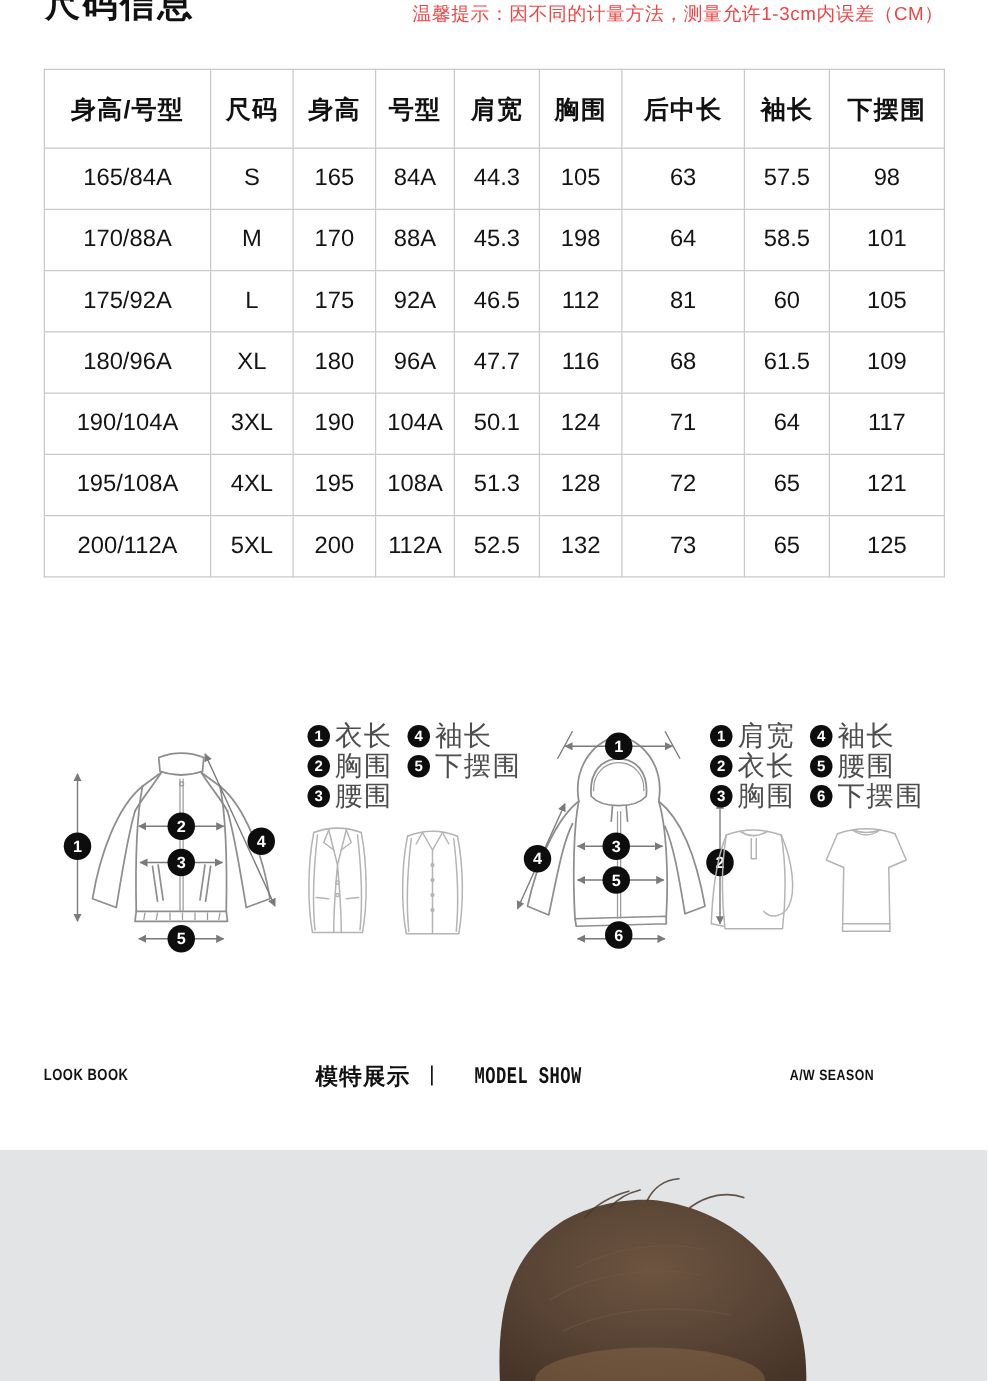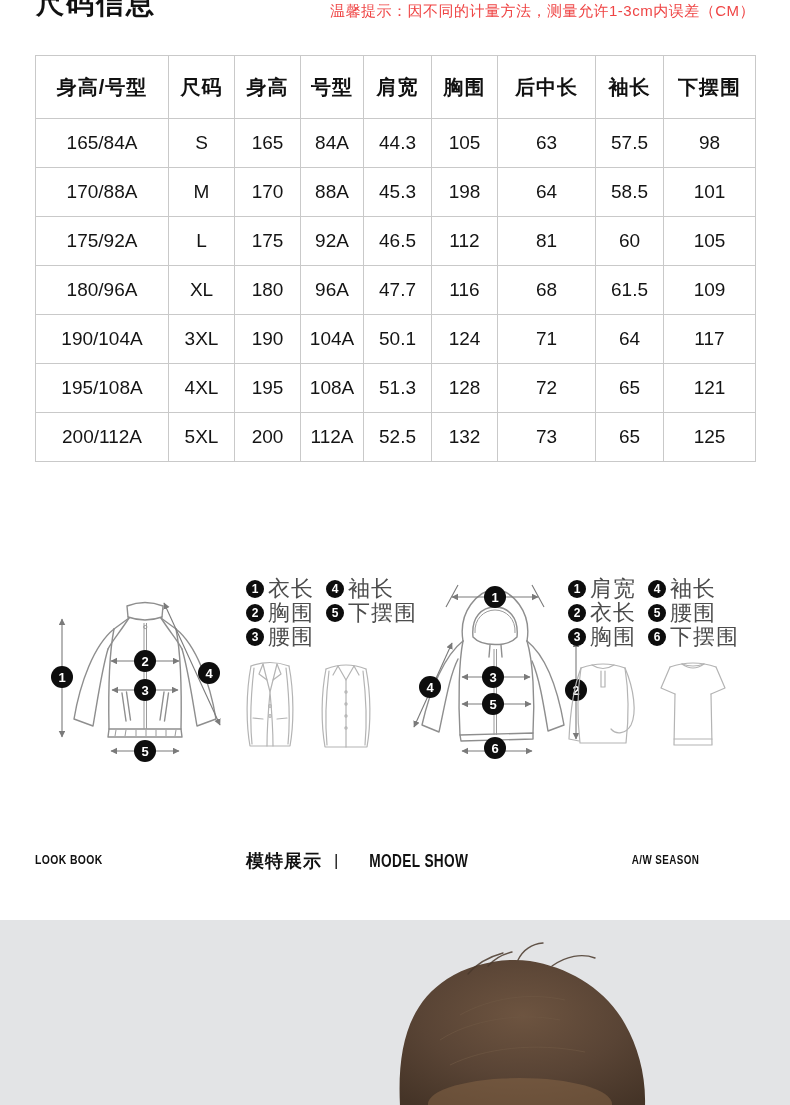--- a/index.html
+++ b/index.html
@@ -43,21 +43,21 @@
   }
   .lg-label { font-size:22px; color:#4d4d4d; letter-spacing:1px; }
 
   
   .section-bar { position:absolute; left:0; top:849px; width:734px; height:24px; }
   .bar-left  { position:absolute; left:35px; top:3px; font-size:13px; font-weight:bold;
                letter-spacing:0.5px; transform:scaleX(0.8); transform-origin:left center; color:#111; }
   .bar-right { position:absolute; right:35px; top:4px; font-size:12px; font-weight:bold;
                letter-spacing:0.5px; transform:scaleX(0.82); transform-origin:right center; color:#111; }
   .bar-center{ position:absolute; left:0; right:0; text-align:center; top:0; height:24px;
-               display:flex; align-items:center; justify-content:center; gap:12px; }
+               display:flex; align-items:center; justify-content:center; gap:12px;font-family:Liberation Mono, monospace; }
   .bar-cn { font-size:18px; font-weight:bold; color:#111; letter-spacing:1px; }
   .bar-sep { font-size:17px; color:#111; font-weight:normal; }
   .bar-en { font-size:19px; font-weight:bold; color:#111; display:inline-block;
             transform:scaleX(0.72); transform-origin:center; letter-spacing:0.5px; }
 
   
   .model-photo { position:absolute; left:0; top:920px; width:790px; height:185px; background:#e3e4e6; overflow:hidden; }
 
   svg .line  { stroke:#8e8e8e; stroke-width:1.4; fill:none; stroke-linecap:round; stroke-linejoin:round; }
   svg .thin  { stroke:#9a9a9a; stroke-width:1; fill:none; }

